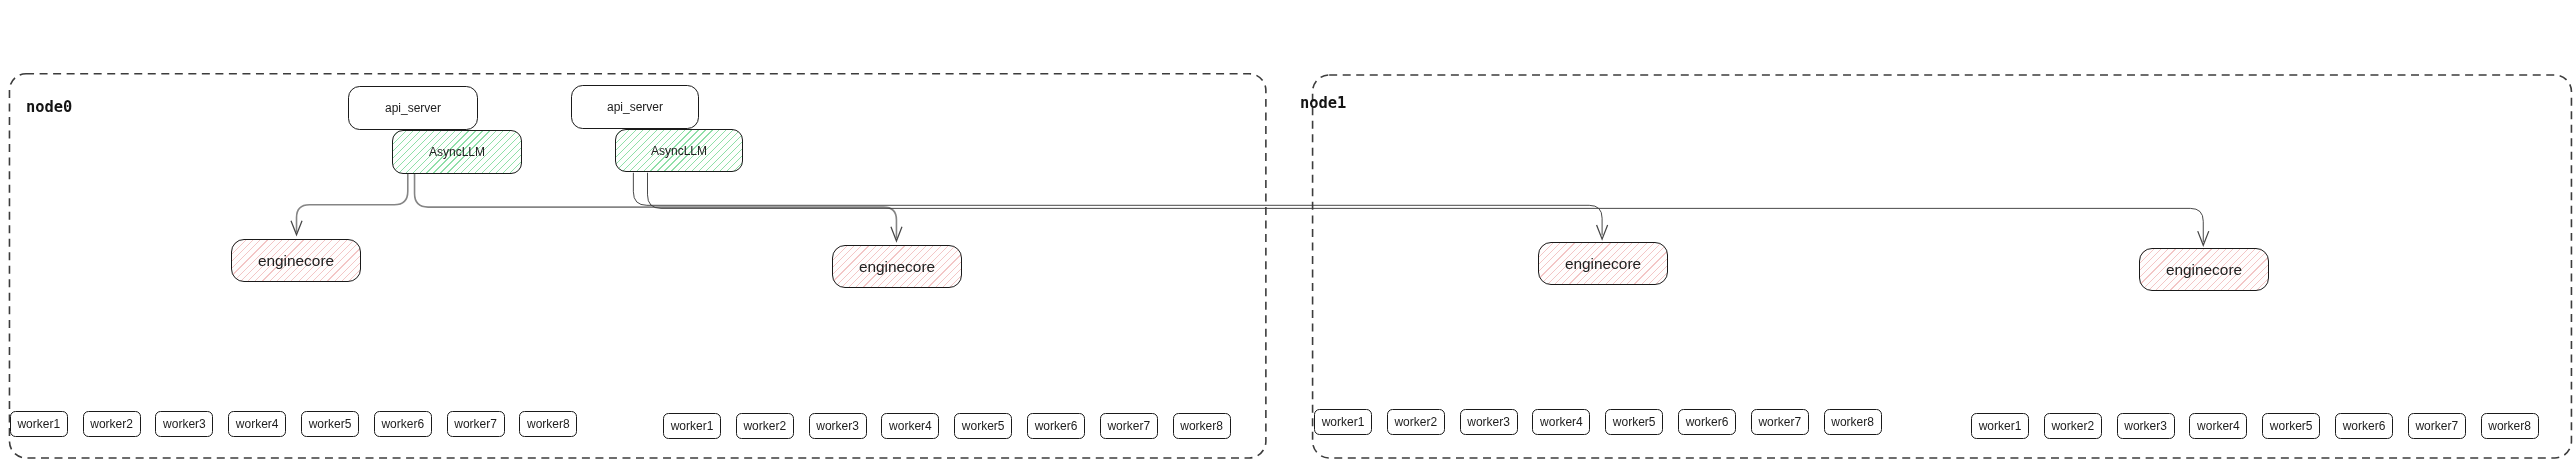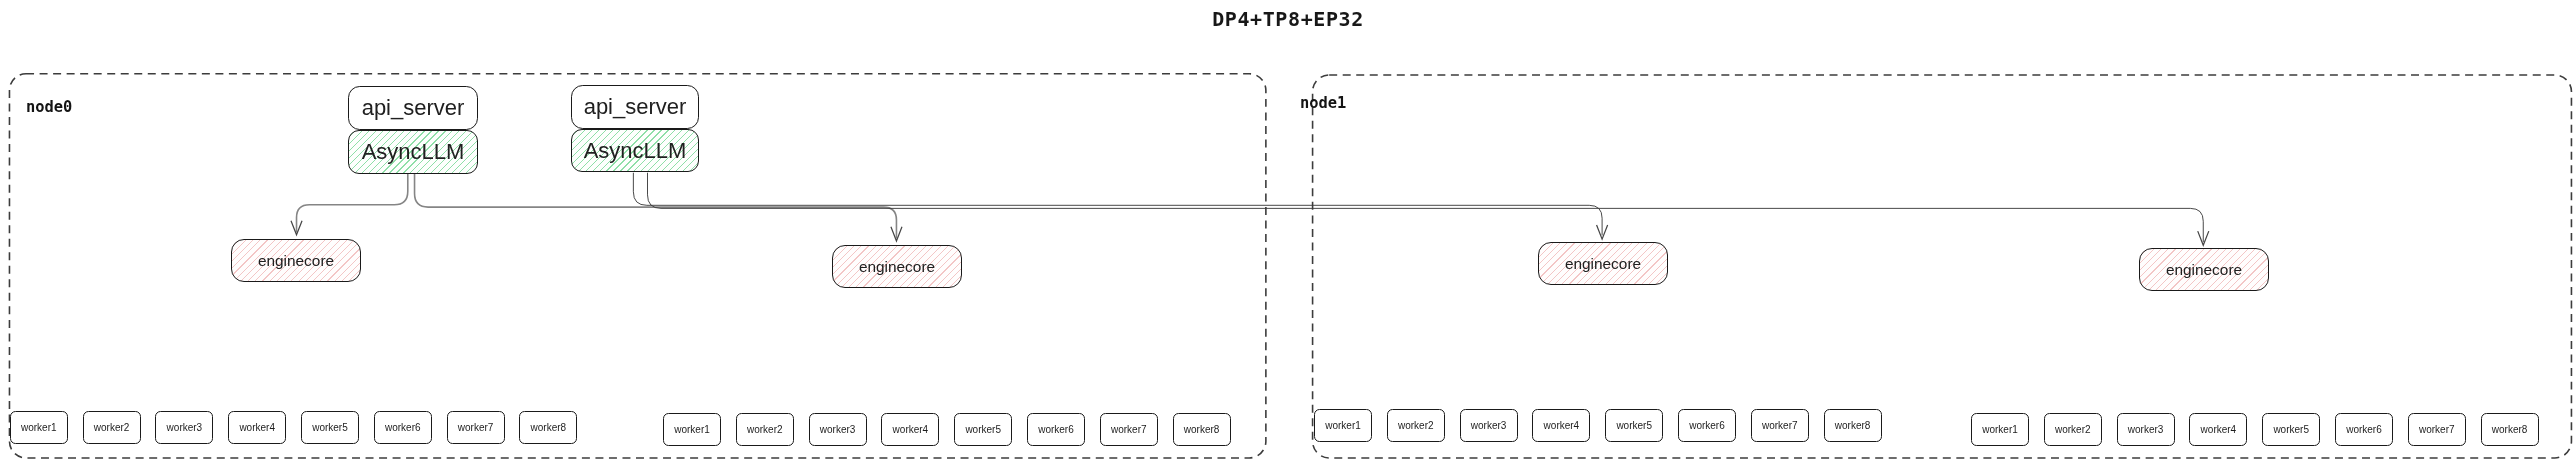--- a/index.html
+++ b/index.html
@@ -21,49 +21,49 @@
   .node-label{
     position:absolute;
     font-family:"DejaVu Sans Mono", monospace;
     font-size:15.4px;font-weight:600;color:#141414;
   }
   .box{
     position:absolute;box-sizing:border-box;
     border:1.8px solid #1a1a1a;border-radius:11.7px;
     display:flex;align-items:center;justify-content:center;
     background:#ffffff;color:#202020;
-    font-size:22px;
+    font-size:12px;
   }
   .async{
     background-color:#fdfffd;
     background-image:repeating-linear-gradient(135deg, rgba(255,255,255,0) 0px, rgba(255,255,255,0) 4px, #8fdfa8 4px, #8fdfa8 4.9px);
     border-radius:11px;
+    margin-left:44px;
   }
   .engine{
     font-size:15.4px;border-radius:13px;
     background-color:#fffdfd;
     background-image:repeating-linear-gradient(135deg, rgba(255,255,255,0) 0px, rgba(255,255,255,0) 4.3px, #f3c6c6 4.3px, #f3c6c6 5.1px);
   }
   .worker-group{
     position:absolute;display:flex;gap:14.8px;
   }
   .worker-box{
-    box-sizing:border-box;width:58px;height:33px;
+    box-sizing:border-box;width:58px;height:26px;
     border:1.5px solid #1a1a1a;border-radius:5.5px;
     display:flex;align-items:center;justify-content:center;
-    background:#ffffff;color:#1c1c1c;font-size:10px;
+    background:#ffffff;color:#1c1c1c;font-size:12px;
     flex:0 0 auto;
   }
 </style>
 </head>
 <body>
 
 <div class="stage">
 
-  <div class="title">DP4+TP8+EP32</div>
 
   <svg class="layer" width="2576" height="469" viewBox="0 0 4188 763">
 
     <rect x="14" y="120" width="2044" height="625" rx="27" fill="none" stroke="#3c3c3c" stroke-width="2.6" stroke-dasharray="13 9"></rect>
     <rect x="2134" y="122" width="2048" height="623" rx="27" fill="none" stroke="#3c3c3c" stroke-width="2.6" stroke-dasharray="13 9"></rect>
 
     <path d="M 662 282 L 662 311 Q 662 333 640 333 L 502 333 Q 481 333 481 354 L 481 378" fill="none" stroke="#858585" stroke-width="2.6"></path>
     <path d="M 472 359 L 481 382 L 490 359" fill="none" stroke="#444444" stroke-width="2"></path>
 
     <path d="M 673 282 L 673 315 Q 673 337 695 337 L 1436 337 Q 1457 337 1457 358 L 1457 388" fill="none" stroke="#858585" stroke-width="2.6"></path>

